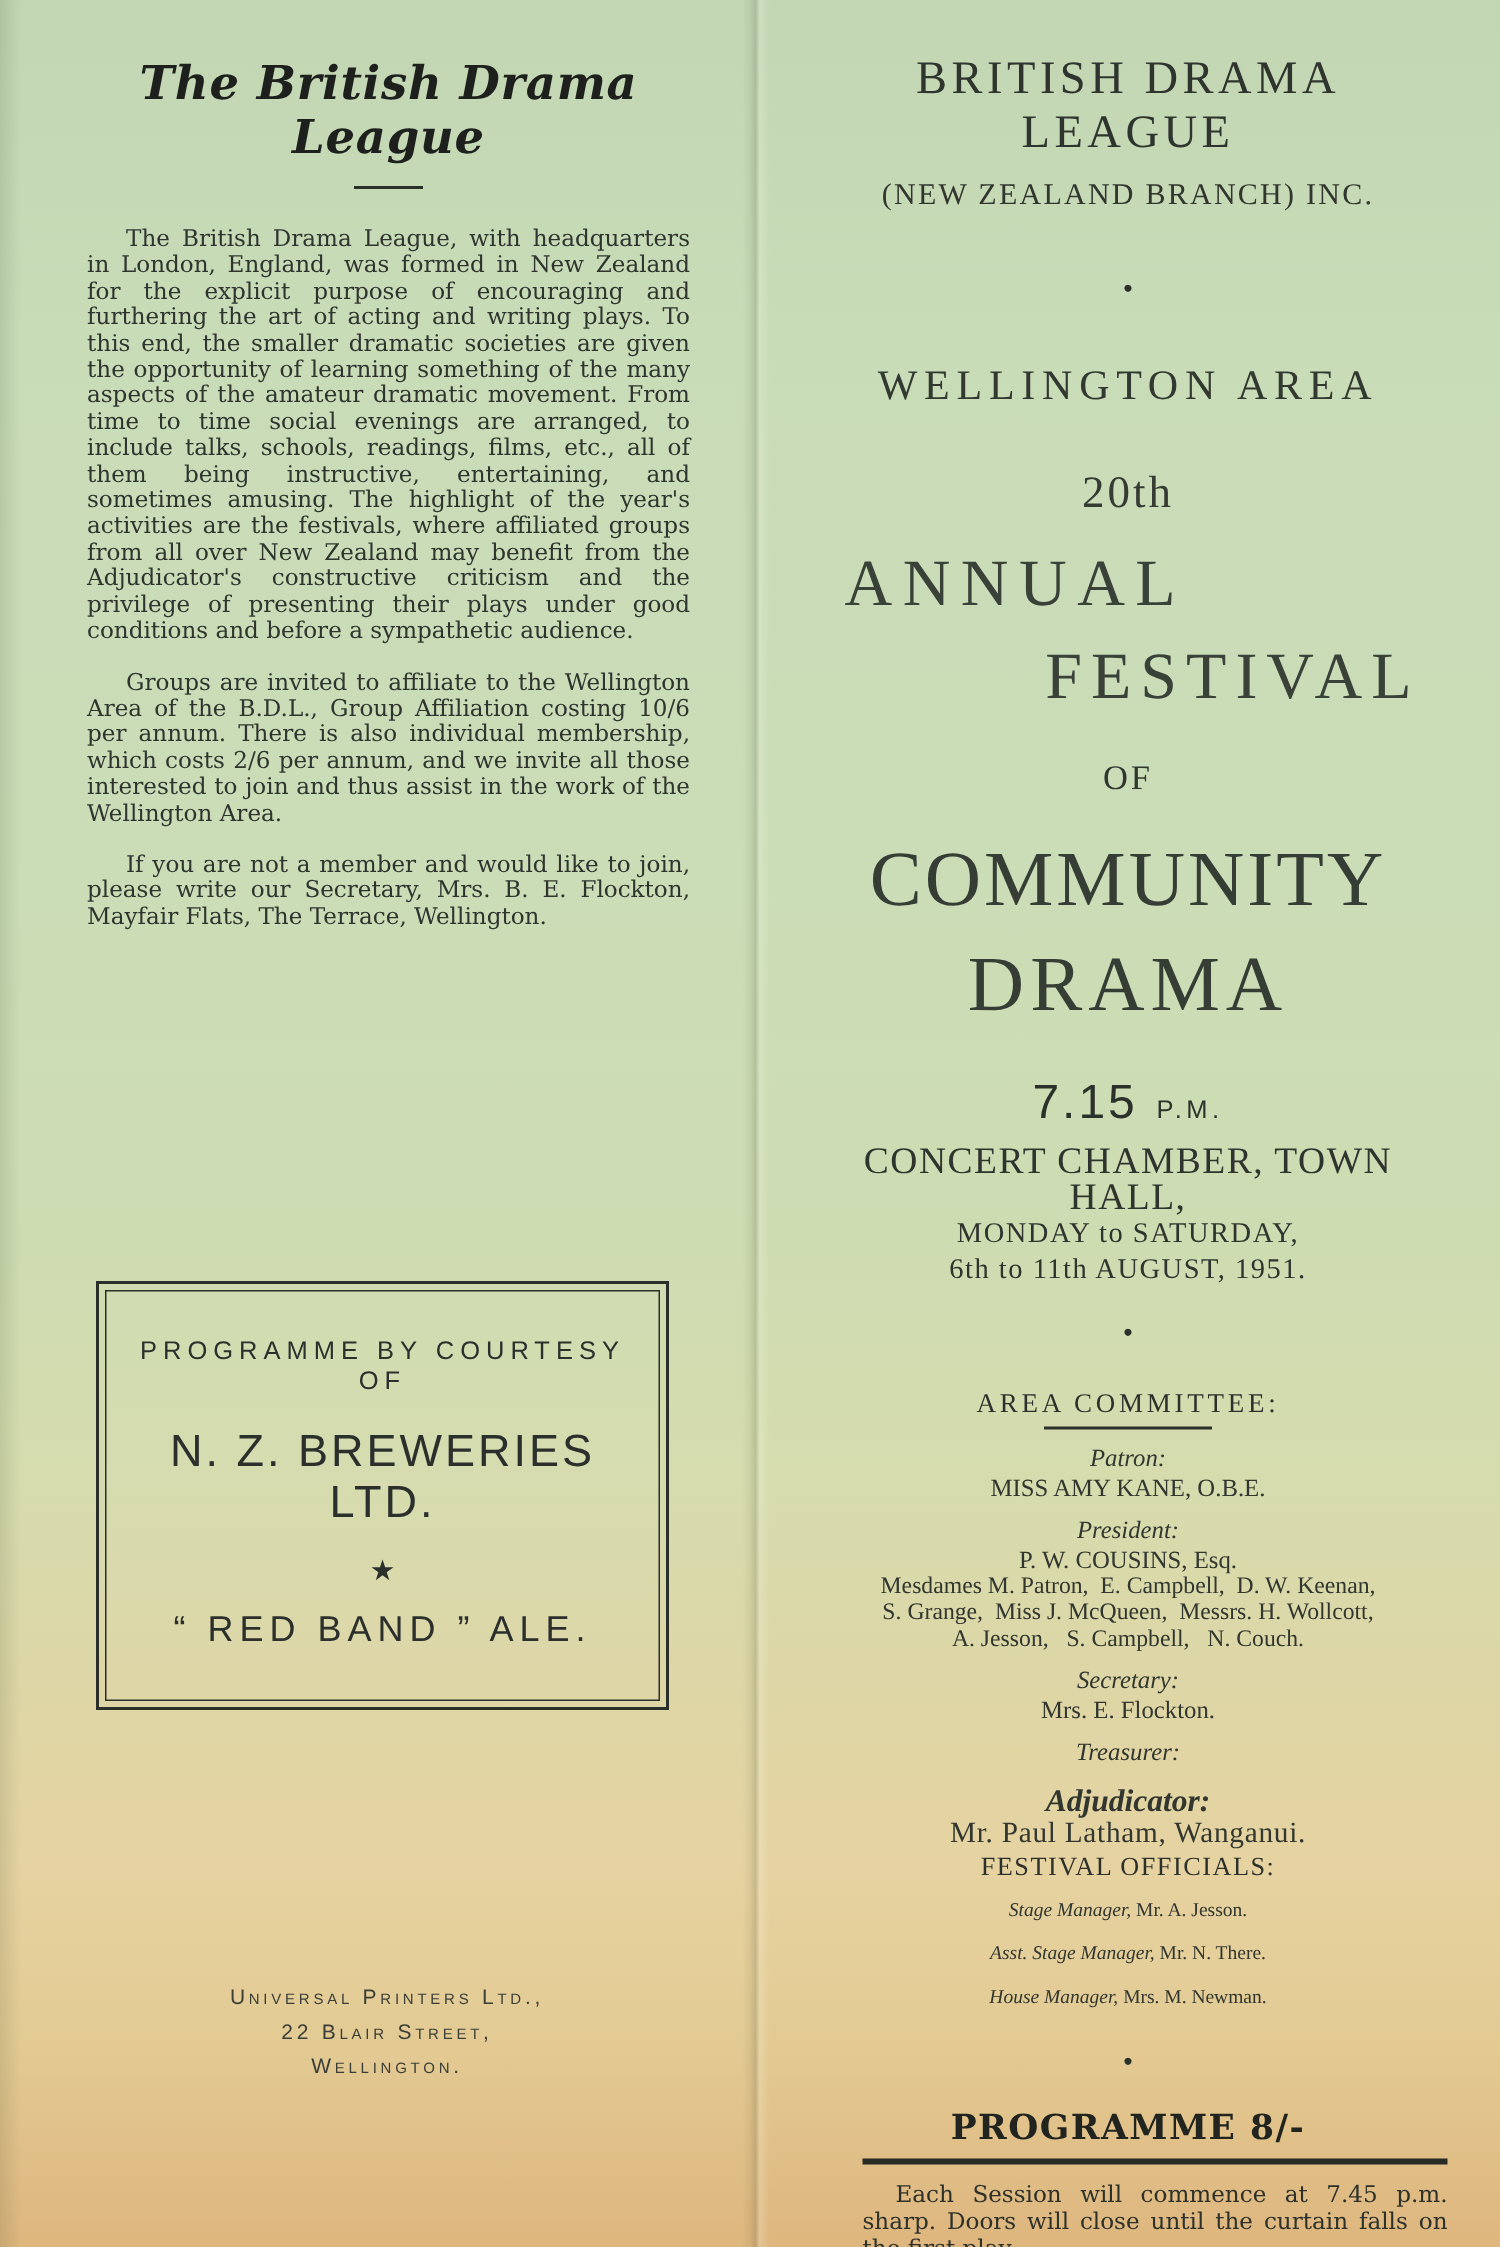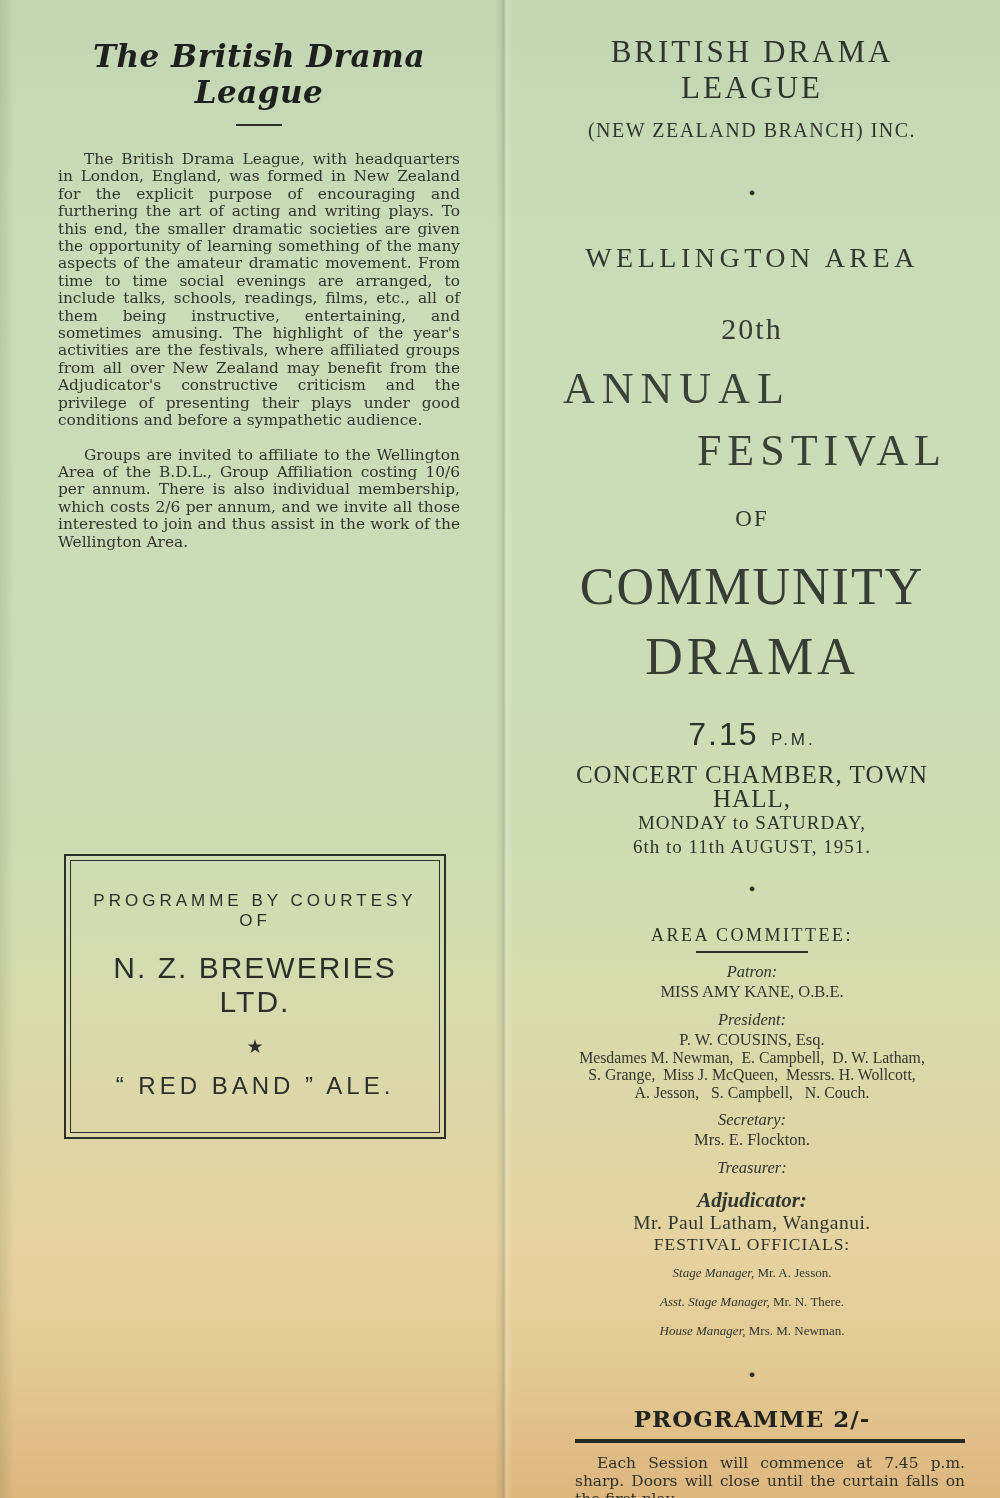--- a/index.html
+++ b/index.html
@@ -80,30 +80,36 @@
 
 <div class="page">
   <div class="edge"></div>
   <div class="fold"></div>
 
   <div class="col-left">
     <div class="lh">The British Drama League</div>
     <div class="rule-sm"></div>
     <p class="body-p">The British Drama League, with headquarters in London, England, was formed in New Zealand for the explicit purpose of encouraging and furthering the art of acting and writing plays.  To this end, the smaller dramatic societies are given the opportunity of learning something of the many aspects of the amateur dramatic movement.  From time to time social evenings are arranged, to include talks, schools, readings, films, etc., all of them being instructive, entertaining, and sometimes amusing.  The highlight of the year's activities are the festivals, where affiliated groups from all over New Zealand may benefit from the Adjudicator's constructive criticism and the privilege of presenting their plays under good conditions and before a sympathetic audience.</p>
     <p class="body-p">Groups are invited to affiliate to the Wellington Area of the B.D.L., Group Affiliation costing 10/6 per annum.  There is also individual membership, which costs 2/6 per annum, and we invite all those interested to join and thus assist in the work of the Wellington Area.</p>
+    <p class="body-p">If you are not a member and would like to join, please write our Secretary, Mrs. B. E. Flockton, Mayfair Flats, The Terrace, Wellington.</p>
 
     <div class="ad-box">
       <div class="ad-inner">
         <div class="ad-l1">PROGRAMME  BY  COURTESY  OF</div>
         <div class="ad-l2">N. Z.  BREWERIES  LTD.</div>
         <div class="ad-star">★</div>
         <div class="ad-l3">“ RED  BAND ”  ALE.</div>
       </div>
     </div>
 
+    <div class="printer">
+      <div>Universal Printers Ltd.,</div>
+      <div>22 Blair Street,</div>
+      <div>Wellington.</div>
+    </div>
   </div>
 
   <div class="col-right">
     <div class="r-org">BRITISH  DRAMA  LEAGUE</div>
     <div class="r-branch">(NEW  ZEALAND  BRANCH)  INC.</div>
     <div class="bullet b1">●</div>
     <div class="r-area">WELLINGTON  AREA</div>
     <div class="r-ord">20th</div>
     <div class="r-t1">ANNUAL</div>
     <div class="r-t2">FESTIVAL</div>
@@ -123,21 +129,21 @@
 
     <div class="r-cmte">AREA  COMMITTEE:</div>
     <div class="rule-xs"></div>
 
     <div class="role">Patron:</div>
     <div class="val">MISS AMY KANE, O.B.E.</div>
 
     <div class="role">President:</div>
     <div class="val">P. W. COUSINS, Esq.</div>
 
-    <div class="members">Mesdames M. Newman,  E. Campbell,  D. W. Latham,</div>
+    <div class="members">Mesdames M. Patron,  E. Campbell,  D. W. Keenan,</div>
     <div class="members">S. Grange,  Miss J. McQueen,  Messrs. H. Wollcott,</div>
     <div class="members">A. Jesson,   S. Campbell,   N. Couch.</div>
 
     <div class="role">Secretary:</div>
     <div class="val">Mrs. E. Flockton.</div>
 
     <div class="role">Treasurer:</div>
 
     <div class="r-adj-label">Adjudicator:</div>
     <div class="r-adj">Mr. Paul Latham, Wanganui.</div>
@@ -148,21 +154,21 @@
     </div>
     <div class="offl">
       <span class="or">Asst. Stage Manager,</span><span> Mr. N. There.</span>
     </div>
     <div class="offl">
       <span class="or">House Manager,</span><span> Mrs. M. Newman.</span>
     </div>
 
     <div class="bullet b3">●</div>
 
-    <div class="r-price">PROGRAMME  2/-</div>
+    <div class="r-price">PROGRAMME  8/-</div>
     <div class="rule-thick"></div>
 
     <div class="r-notes">
       <p>Each Session will commence at 7.45 p.m. sharp. Doors will close until the curtain falls on the first play.</p>
 
     </div>
   </div>
 </div>
 
 </body></html>

